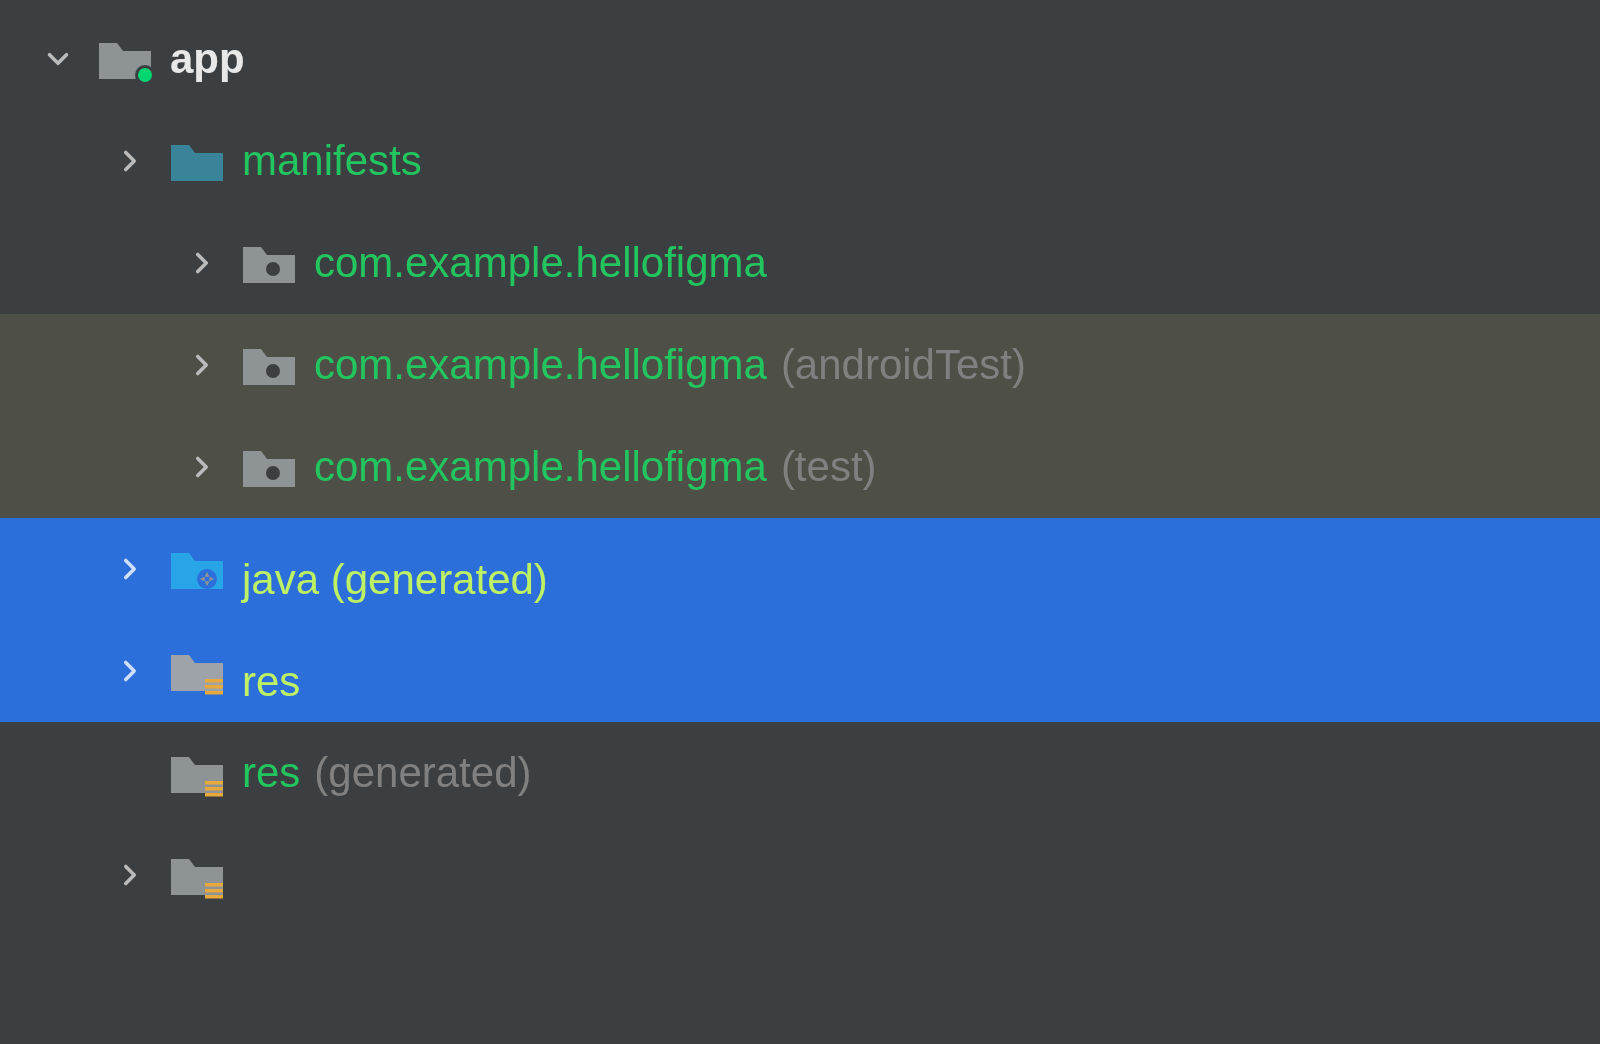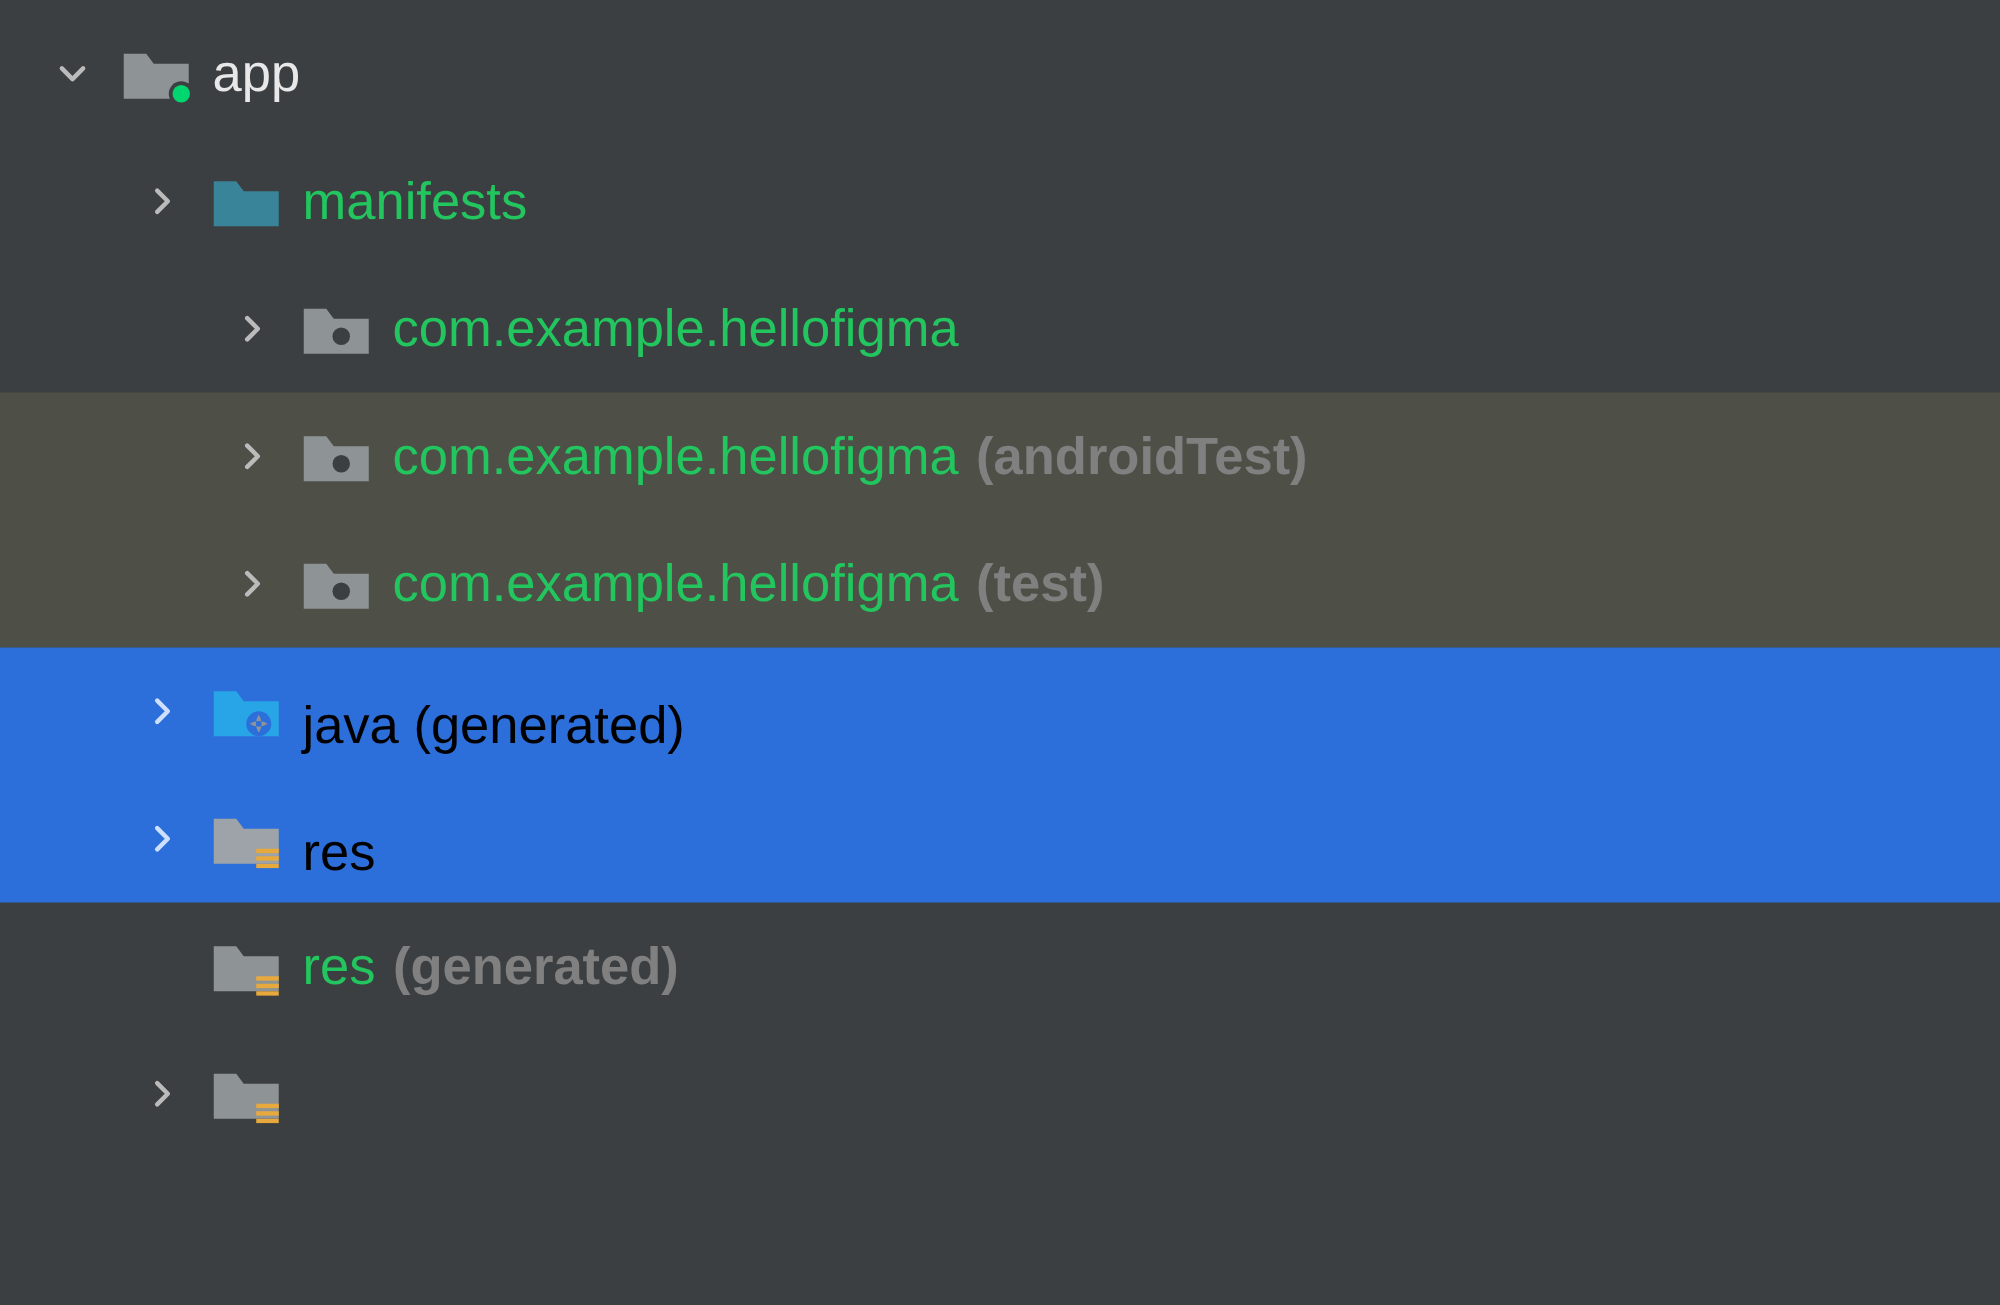--- a/index.html
+++ b/index.html
@@ -26,21 +26,21 @@
       padding-left: 8px;
       white-space: nowrap;
     }
     .tree-row.highlighted {
       background: #4e5047;
     }
     .tree-row.selected {
       background: #2c6fdb;
     }
     .tree-row.selected .label {
-      color: #000000;
+      color: #bef264;
       margin-top: 22px;
     }
     .indent {
       display: inline-block;
       flex-shrink: 0;
     }
     .indent-0 { width: 30px; }
     .indent-1 { width: 102px; }
     .indent-2 { width: 174px; }
     .chevron {
@@ -64,27 +64,26 @@
       align-items: center;
       justify-content: center;
       margin-right: 16px;
       flex-shrink: 0;
       position: relative;
     }
     .label {
       color: #22c55e;
     }
     .label.bold {
-      font-weight: 400;
+      font-weight: 700;
       color: #e8e8e8;
     }
     .suffix {
       color: #808080;
       margin-left: 14px;
-      font-weight: bold;
     }
     svg {
       display: block;
     }
   </style>
 </head>
 <body>
 
 <div class="tree">
 

